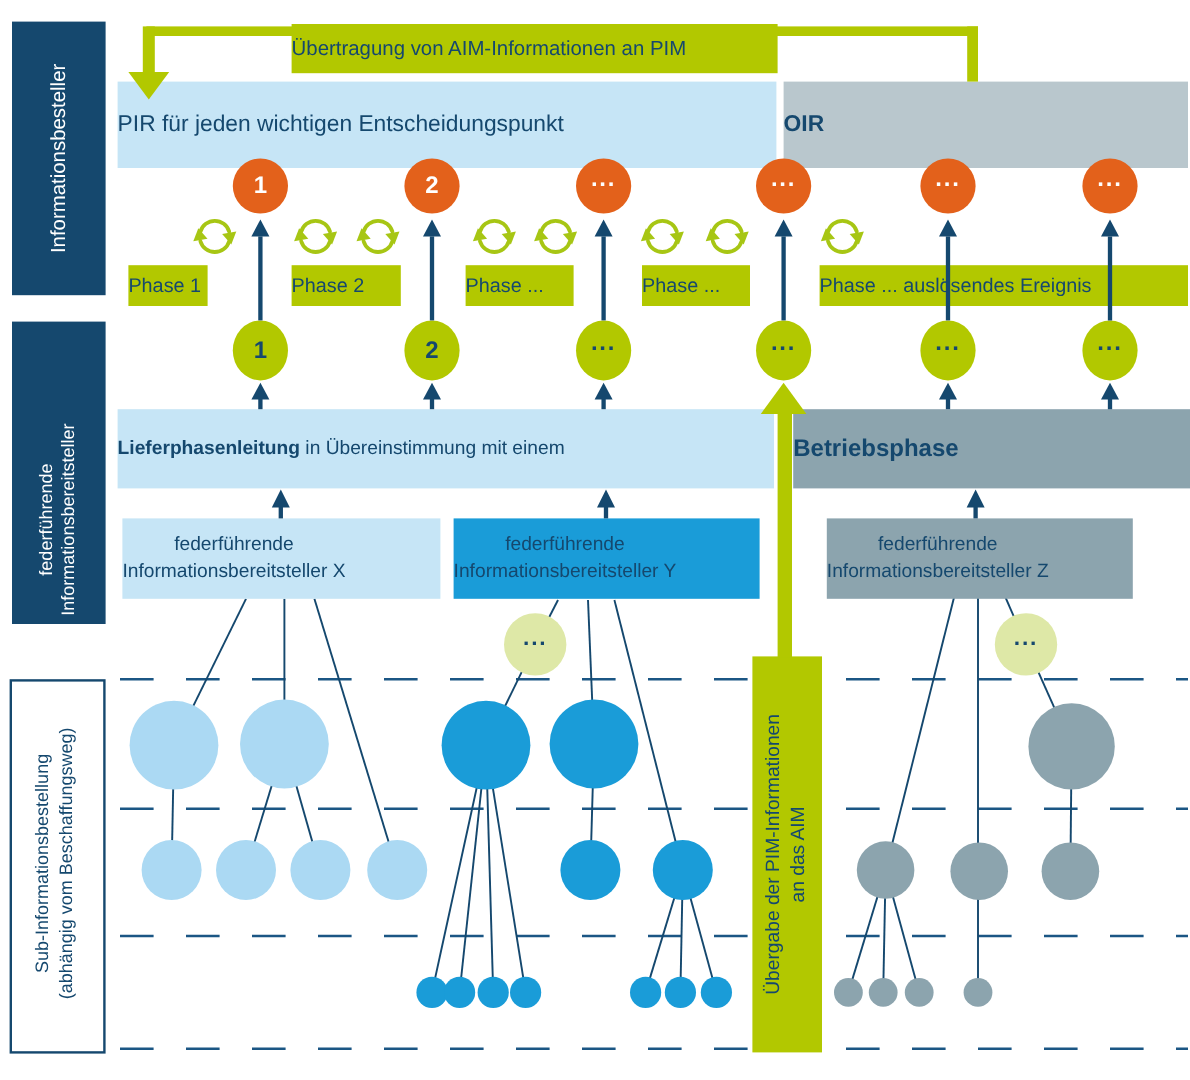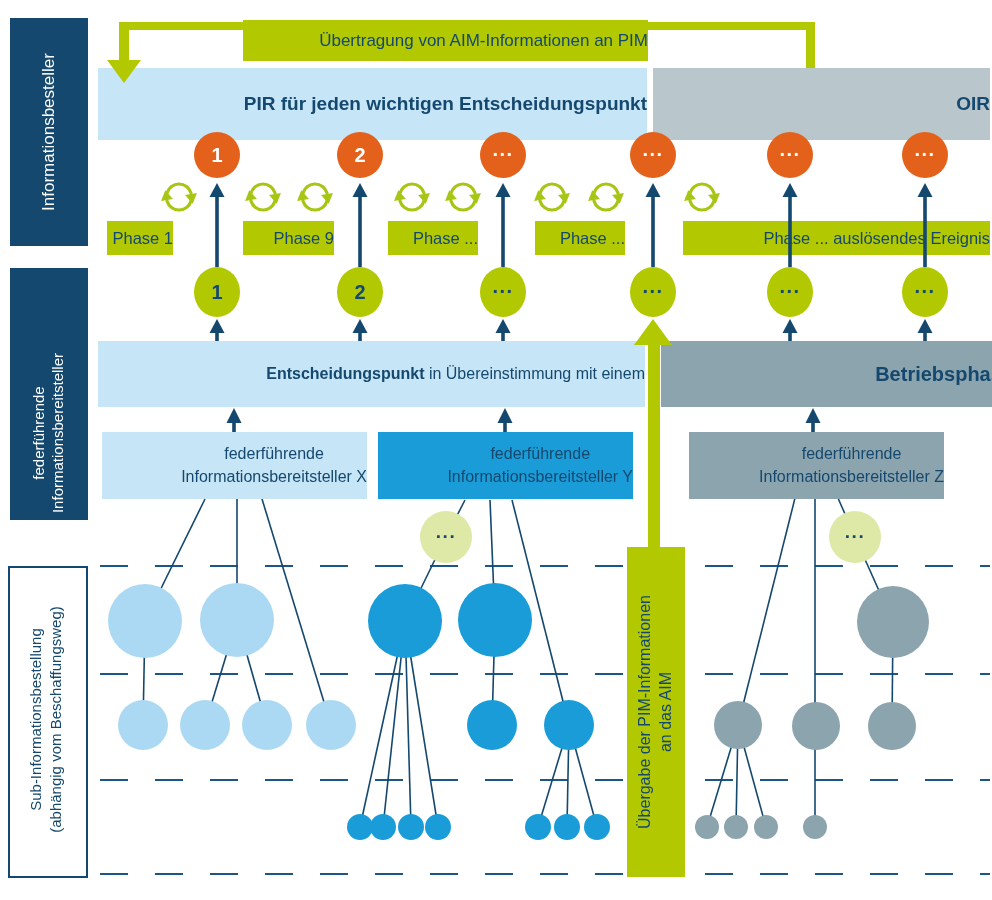--- a/index.html
+++ b/index.html
@@ -8,21 +8,21 @@
     --green:#B2C800; --pale-green:#DEE8A7; --orange:#E3611B;
   }
   html,body{margin:0;padding:0;background:#fff;}
   #stage{position:relative;width:992px;height:900px;background:#fff;overflow:hidden;
          font-family:"Liberation Sans", sans-serif;color:var(--navy);}
   .abs{position:absolute;}
   svg{position:absolute;left:0;top:0;}
   #svg-back{z-index:1;}
   .html-layer{z-index:2;}
   #svg-front{z-index:3;}
-  .bar{display:flex;align-items:center;justify-content:flex-end;text-align:center;color:var(--navy);}
+  .bar{display:flex;align-items:center;justify-content:flex-start;text-align:center;color:var(--navy);}
   .navybox{background:var(--navy);}
   .vwrap{position:absolute;display:flex;align-items:center;justify-content:center;
          transform:rotate(-90deg);text-align:center;}
   .vwrap .vtext{width:100%;text-align:center;}
   .circle{position:absolute;border-radius:50%;display:flex;align-items:center;justify-content:center;
           font-weight:bold;z-index:2;}
   .circle .lbl{display:inline-block;line-height:1;}
   .lbl.dots{transform:translateY(-30%);letter-spacing:1.5px;}
   .ln{stroke:var(--navy);stroke-width:1.6;fill:none;}
   .dash{stroke:#1B5684;stroke-width:2;stroke-dasharray:28 27;fill:none;}
@@ -131,21 +131,21 @@
           <span>Sub-Informationsbestellung</span><br>
           <span>(abhängig vom Beschaffungsweg)</span>
         </div>
       </div>
     </div>
 
     <div class="abs bar" style="left:243px;top:20px;width:405px;height:41px;background:var(--green);font-size:17px;">
       <span>Übertragung von AIM-Informationen an PIM</span>
     </div>
 
-    <div class="abs bar" style="left:98px;top:68px;width:549px;height:72px;background:var(--light-blue);font-weight:bold;font-size:19px;">
+    <div class="abs bar" style="left:98px;top:68px;width:549px;height:72px;background:var(--light-blue);font-weight:normal;font-size:19px;">
       <span>PIR für jeden wichtigen Entscheidungspunkt</span>
     </div>
     <div class="abs bar" style="left:653px;top:68px;width:337px;height:72px;background:var(--gray-light);font-weight:bold;font-size:19px;">
       <span>OIR</span>
     </div>
 
     <div class="circle" style="left:194px;top:132px;width:46px;height:46px;background:var(--orange);color:#fff;font-size:20px;">
         <span class="lbl">1</span>
       </div>
     <div class="circle" style="left:337px;top:132px;width:46px;height:46px;background:var(--orange);color:#fff;font-size:20px;">
@@ -161,21 +161,21 @@
         <span class="lbl dots">...</span>
       </div>
     <div class="circle" style="left:902px;top:132px;width:46px;height:46px;background:var(--orange);color:#fff;font-size:20px;">
         <span class="lbl dots">...</span>
       </div>
 
     <div class="abs bar" style="left:107px;top:221px;width:66px;height:34px;background:var(--green);font-size:16.5px;">
         <span>Phase 1</span>
       </div>
     <div class="abs bar" style="left:243px;top:221px;width:91px;height:34px;background:var(--green);font-size:16.5px;">
-        <span>Phase 9</span>
+        <span>Phase 2</span>
       </div>
     <div class="abs bar" style="left:388px;top:221px;width:90px;height:34px;background:var(--green);font-size:16.5px;">
         <span>Phase ...</span>
       </div>
     <div class="abs bar" style="left:535px;top:221px;width:90px;height:34px;background:var(--green);font-size:16.5px;">
         <span>Phase ...</span>
       </div>
     <div class="abs bar" style="left:683px;top:221px;width:307px;height:34px;background:var(--green);font-size:16.5px;">
         <span>Phase ... auslösendes Ereignis</span>
       </div>
@@ -194,21 +194,21 @@
       </div>
     <div class="circle" style="left:767px;top:267px;width:46px;height:50px;background:var(--green);color:var(--navy);font-size:20px;">
         <span class="lbl dots">...</span>
       </div>
     <div class="circle" style="left:902px;top:267px;width:46px;height:50px;background:var(--green);color:var(--navy);font-size:20px;">
         <span class="lbl dots">...</span>
       </div>
 
     <div class="abs bar" style="left:98px;top:341px;width:547px;height:66px;background:var(--light-blue);font-size:16px;line-height:1.35;">
       <div>
-        <b>Entscheidungspunkt</b><span> in Übereinstimmung mit einem</span><br>
+        <b>Lieferphasenleitung</b><span> in Übereinstimmung mit einem</span><br>
       </div>
     </div>
     <div class="abs bar" style="left:661px;top:341px;width:352px;height:66px;background:var(--gray-medium);font-weight:bold;font-size:20px;">
       <span>Betriebsphase</span>
     </div>
 
     <div class="abs bar" style="left:102px;top:432px;width:265px;height:67px;background:var(--light-blue);font-size:16px;line-height:1.4;">
       <div>
         <span>federführende</span><br>
         <span>Informationsbereitsteller X</span>

